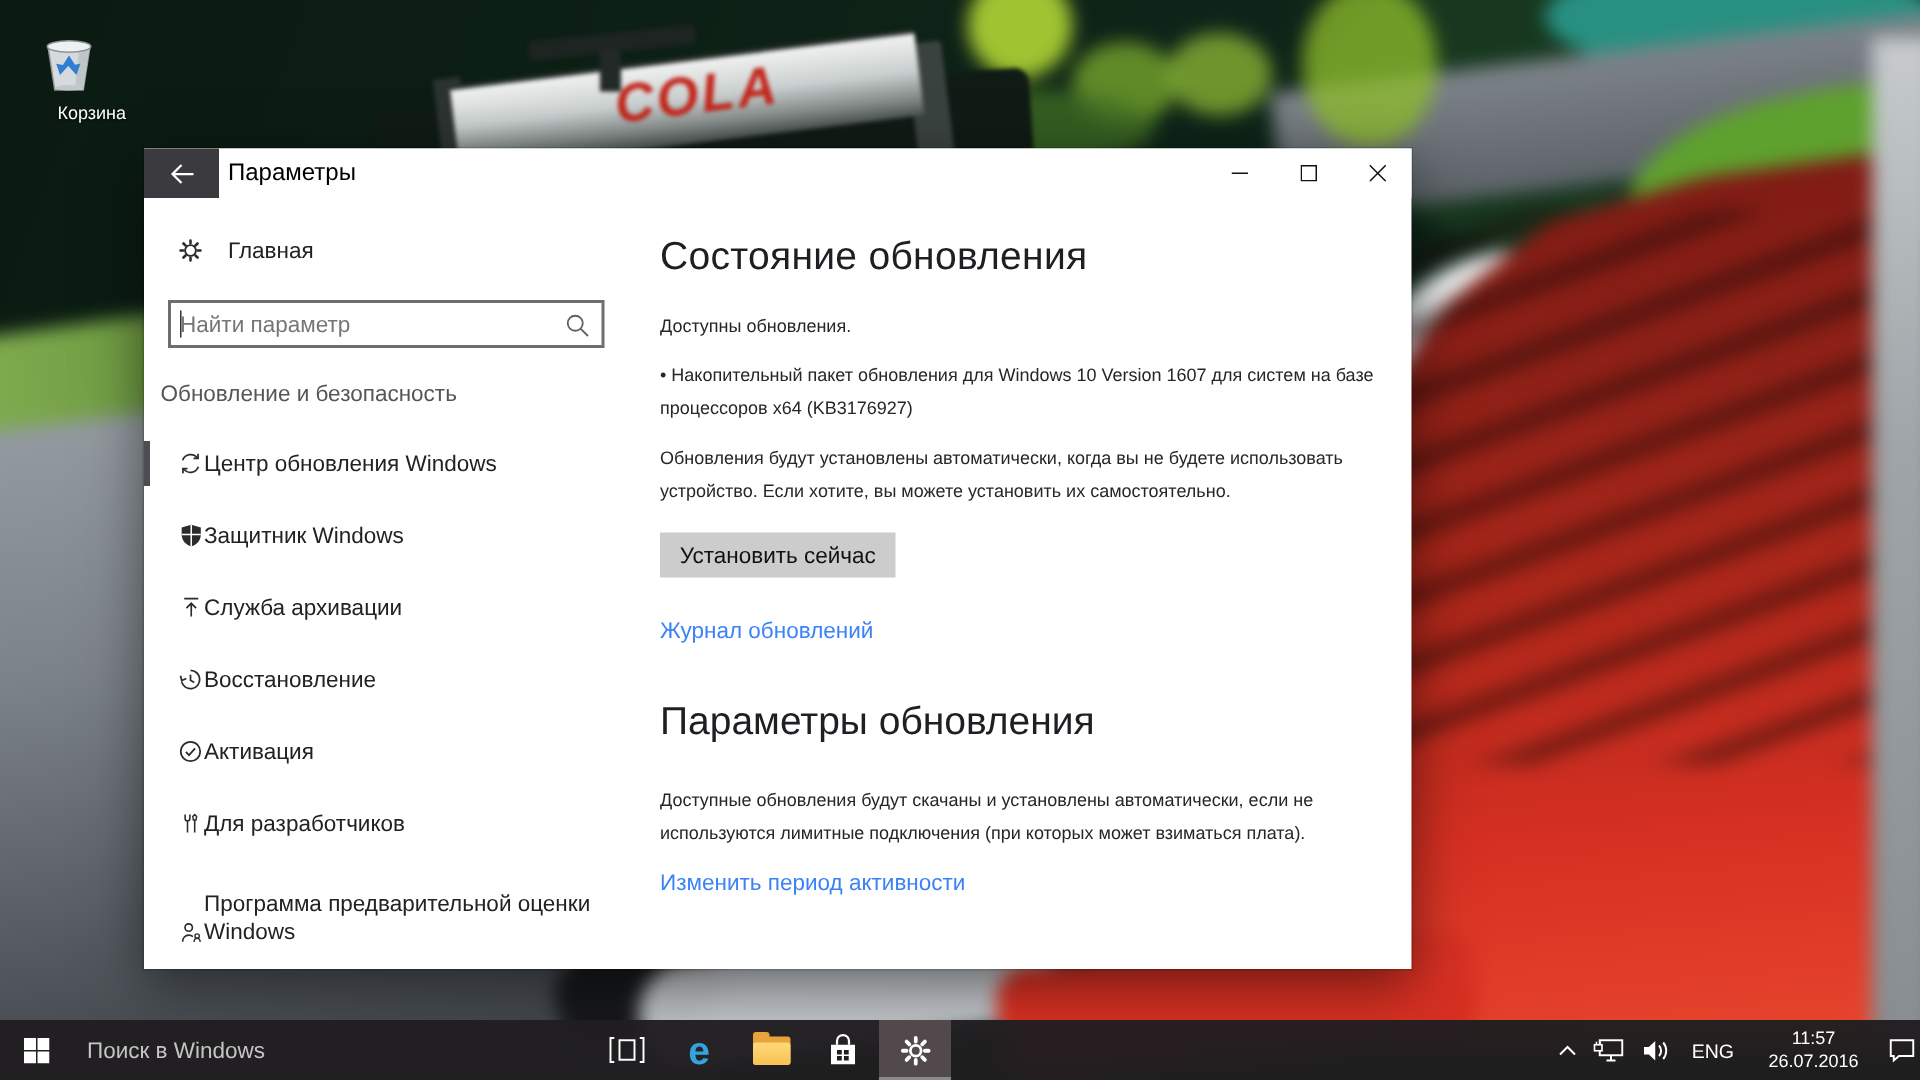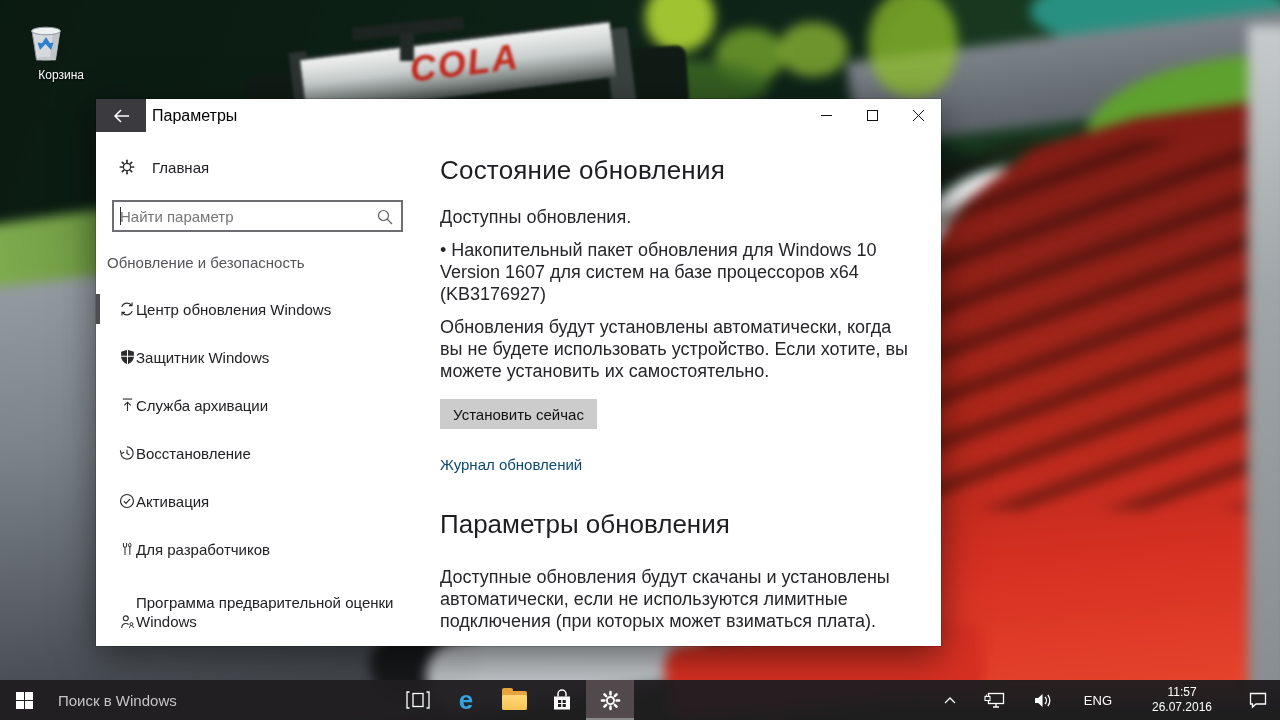--- a/index.html
+++ b/index.html
@@ -86,46 +86,46 @@
   .nav{margin-top:14px;}
   .nav-item{position:relative;display:flex;align-items:center;height:48px;padding-left:22px;cursor:pointer;}
   .nav-item .ic{width:18px;display:flex;justify-content:center;}
   .nav-item .lbl{margin-left:0;font-size:15px;color:#222226;line-height:19px;}
   .nav-item.two-line{height:58px;align-items:flex-end;}
   .nav-item.two-line .lbl{width:260px;}
   .nav-item.selected::before{content:"";position:absolute;left:0;top:9px;width:4px;height:30px;background:#4e4e52;}
   
   .main{position:absolute;left:344px;top:33px;right:0;bottom:0;overflow:hidden;}
   .main h1{margin:23px 0 0 0;font-size:26px;font-weight:300;color:#1f1f23;letter-spacing:.2px;}
-  .main p{width:478px;font-size:18px;line-height:22px;color:#26262a;margin:0;}
+  .main p{width:478px;font-size:12px;line-height:22px;color:#26262a;margin:0;}
   .p-available{margin-top:20px !important;}
   .p-update{margin-top:11px !important;}
   .p-auto{margin-top:11px !important;}
   .install-btn{margin-top:17px;width:157px;height:30px;background:#cccccc;border:none;
     font-size:15px;color:#111;font-family:inherit;cursor:pointer;display:block;}
-  .link{display:block;margin-top:27px;font-size:15px;color:#0c4a6e;cursor:pointer;width:max-content;}
+  .link{display:block;margin-top:27px;font-size:15px;color:#3b82f6;cursor:pointer;width:max-content;}
   .main h2{margin:36px 0 0 0;font-size:26px;font-weight:300;color:#1f1f23;}
   .p-options{margin-top:26px !important;}
   .link2{margin-top:14px;}
   
   .taskbar{position:absolute;left:0;top:680px;width:1280px;height:40px;
     background:rgba(32,30,32,0.97);display:flex;align-items:center;z-index:50;}
   .tb-btn{height:40px;display:flex;align-items:center;justify-content:center;cursor:pointer;}
   .start{width:48px;}
   .tb-search{width:346px;height:40px;display:flex;align-items:center;padding-left:10px;
     color:#c5c5c5;font-size:15px;cursor:pointer;}
   .tb-icons{display:flex;}
   .tb-icons .tb-btn{width:48px;}
   .tb-btn.active{background:#51494b;box-shadow:inset 0 -2px 0 #8a8a8a;}
   .edge-e{color:#35a3e0;font-size:26px;font-weight:bold;line-height:1;}
   .folder{position:relative;width:25px;height:19px;}
   .folder .back{position:absolute;left:0;top:0;width:25px;height:19px;background:#e8a33d;border-radius:2px;}
   .folder .tab{position:absolute;left:0;top:-3px;width:11px;height:6px;background:#e8a33d;border-radius:2px 2px 0 0;}
   .folder .front{position:absolute;left:0;top:4px;width:25px;height:15px;background:linear-gradient(180deg,#ffd978,#f6c254);border-radius:2px;}
-  .tray{position:absolute;right:12px;top:0;height:40px;display:flex;align-items:center;gap:27px;color:#fff;}
+  .tray{position:absolute;right:2px;top:0;height:40px;display:flex;align-items:center;gap:10px;color:#fff;}
   .tray .t-btn{display:flex;align-items:center;justify-content:center;height:40px;cursor:pointer;}
   .tray .lang{font-size:13px;padding:0 4px;}
   .tray .clock{font-size:12px;line-height:15px;text-align:center;width:78px;}
   
   svg{display:block;}
 </style>
 </head>
 <body>
 
 <div class="desktop">

